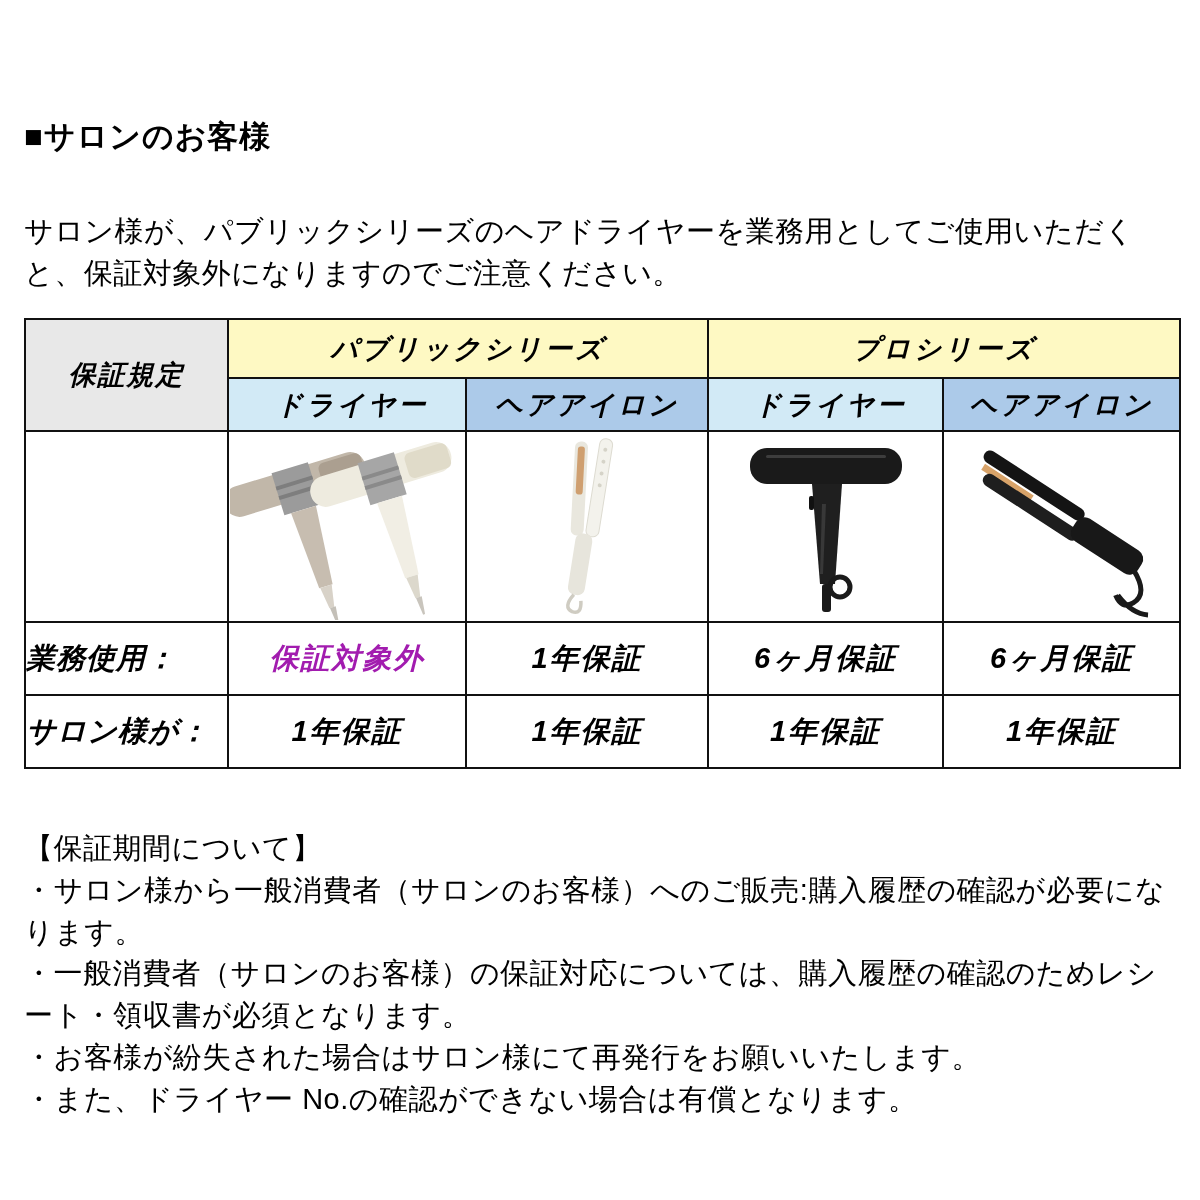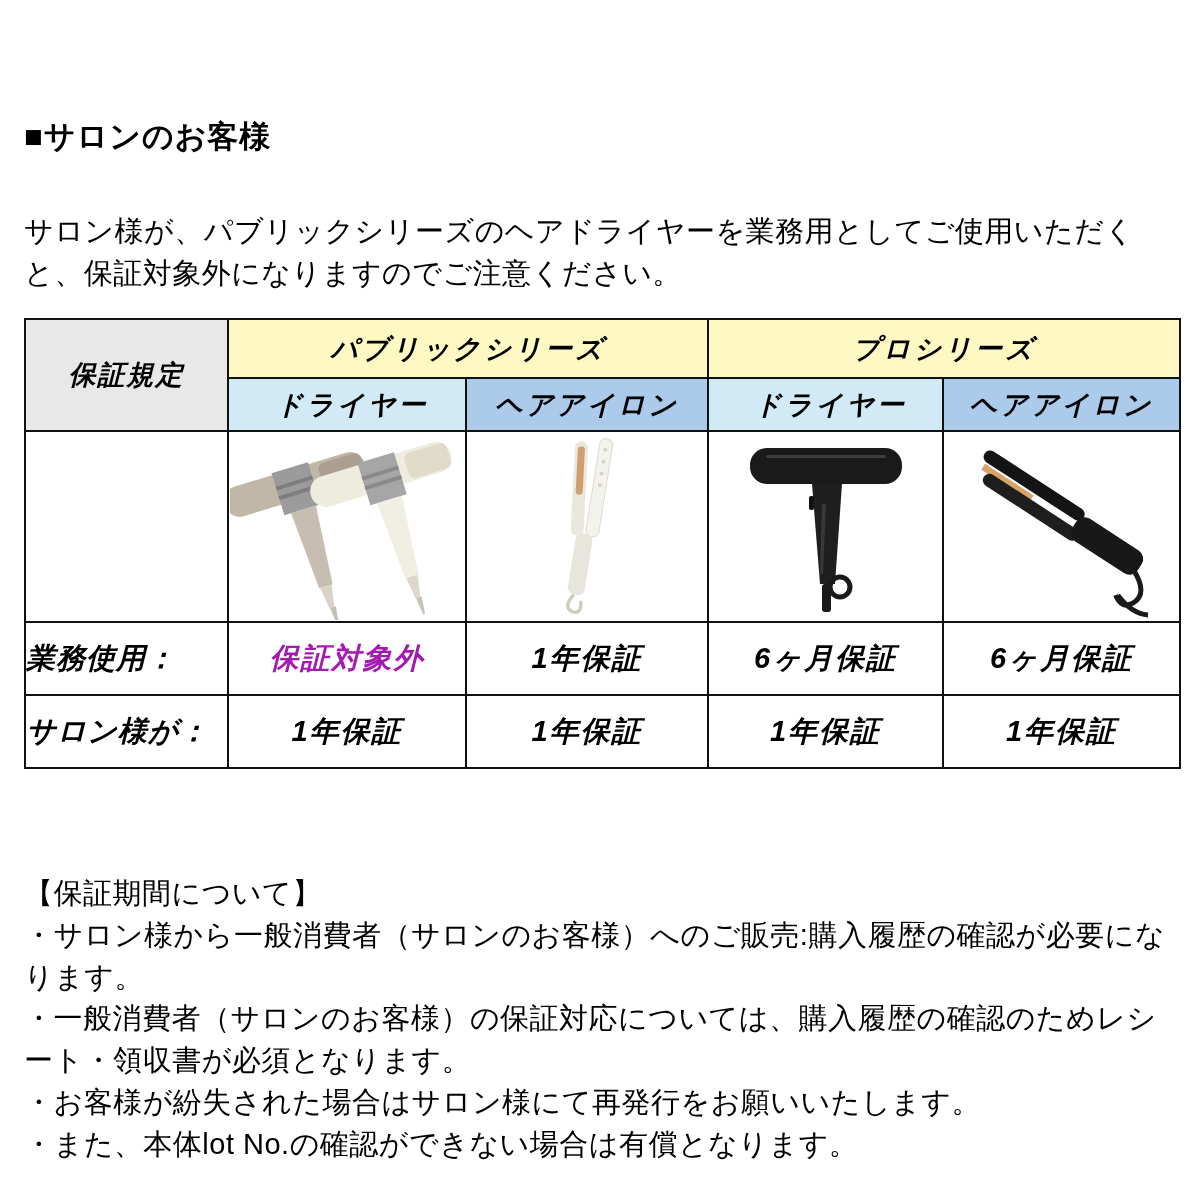--- a/index.html
+++ b/index.html
@@ -43,21 +43,21 @@
   tr.img-row td svg { display:block; margin:0 auto; }
   td.rowlabel {
     font-size:29px; font-weight:bold; text-align:left;
     padding-left:10px; height:71px; letter-spacing:1px;
   }
   td.val {
     font-size:29px; font-weight:bold; text-align:center; letter-spacing:2px;
   }
   td.val.void-red { color:#a21caf; }
 
-  .notes { margin-top:104px; font-size:29px; line-height:1.44; max-width:1165px; letter-spacing:0.5px; }
+  .notes { margin-top:59px; font-size:29px; line-height:1.44; max-width:1165px; letter-spacing:0.5px; }
   .notes div { margin:0; }
 </style>
 </head>
 <body>
 
 <div class="page">
 
   <h1 class="doc-title">■サロンのお客様</h1>
 
   <p class="intro">サロン様が、パブリックシリーズのヘアドライヤーを業務用としてご使用いただくと、保証対象外になりますのでご注意ください。</p>
@@ -168,16 +168,16 @@
       <td class="val">1年保証</td>
     </tr>
   </tbody>
     </table>
 
   <div class="notes">
     <div>【保証期間について】</div>
     <div>・サロン様から一般消費者（サロンのお客様）へのご販売:購入履歴の確認が必要になります。</div>
     <div>・一般消費者（サロンのお客様）の保証対応については、購入履歴の確認のためレシート・領収書が必須となります。</div>
     <div>・お客様が紛失された場合はサロン様にて再発行をお願いいたします。</div>
-    <div>・また、本体lot No.の確認ができない場合は有償となります。</div>
+    <div>・また、ドライヤー No.の確認ができない場合は有償となります。</div>
   </div>
 
 </div>
 
 </body></html>

